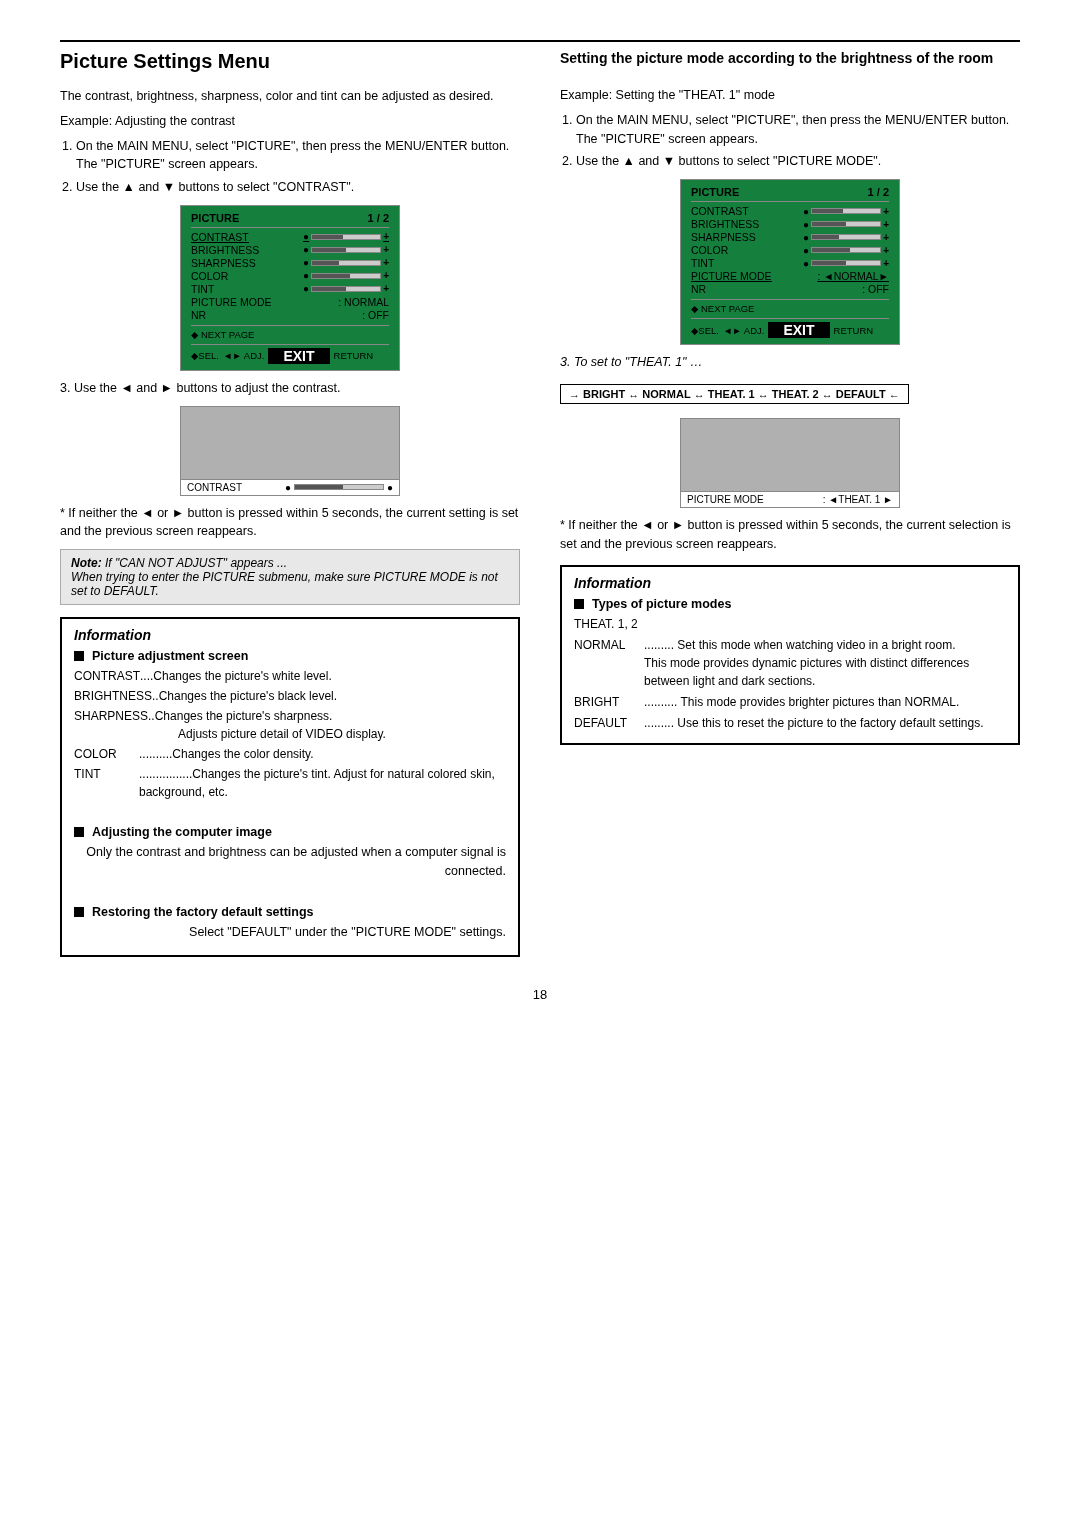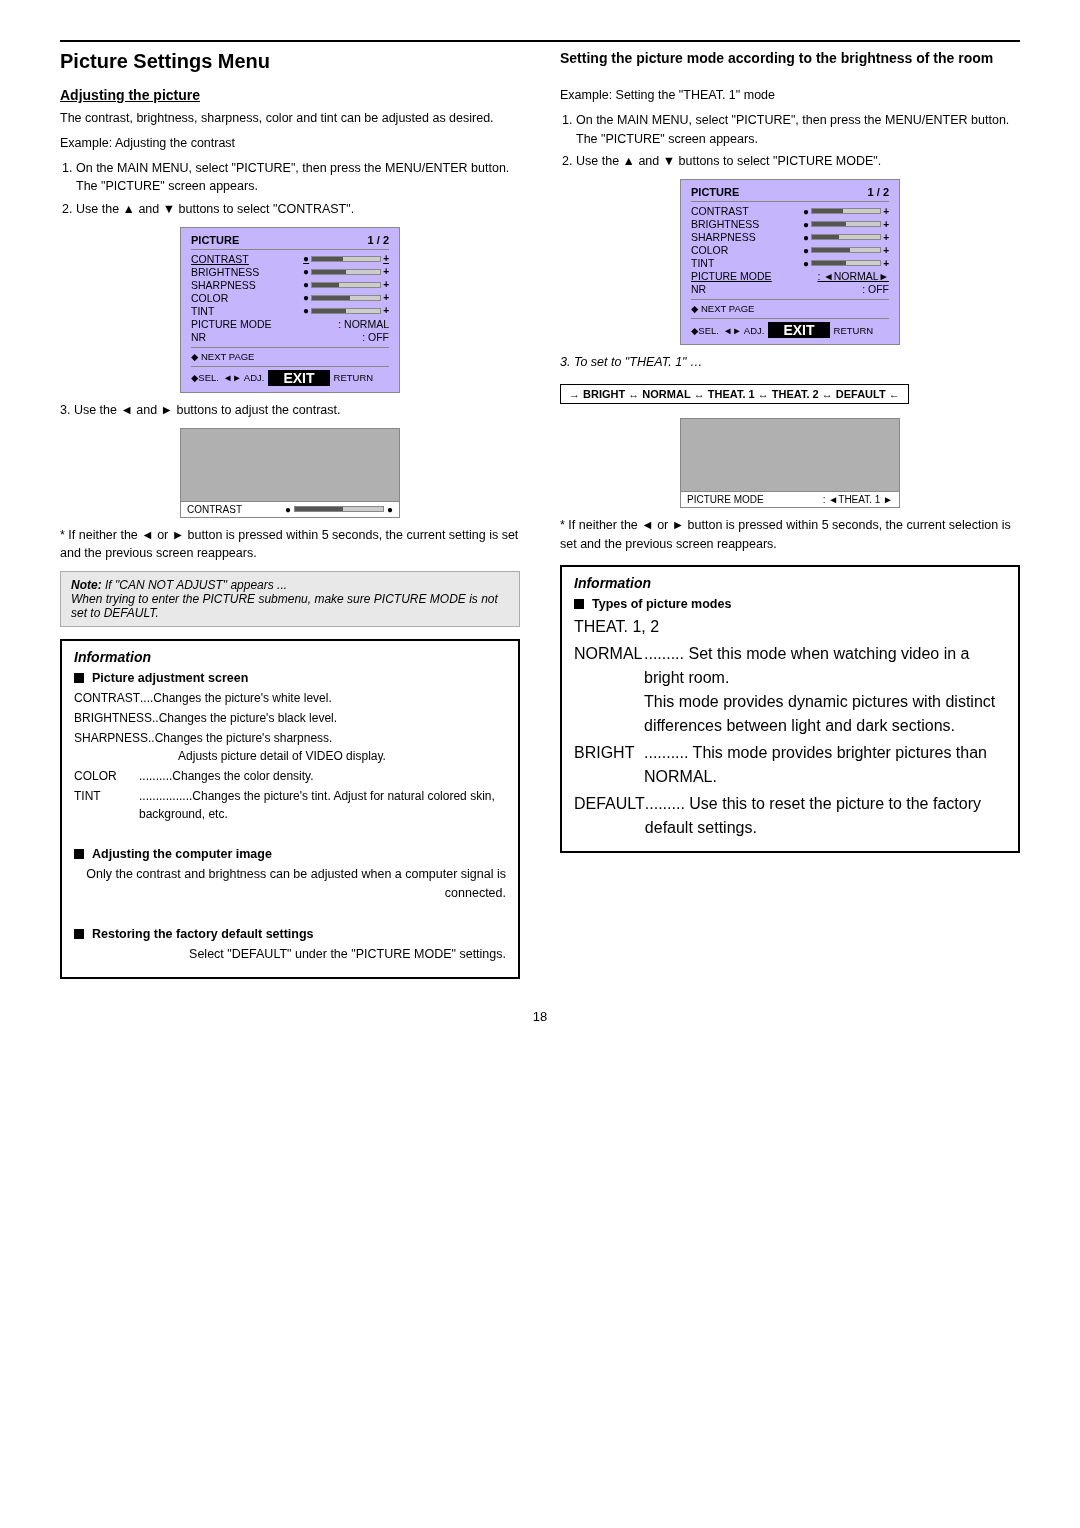--- a/index.html
+++ b/index.html
@@ -62,21 +62,21 @@
       font-size: 12.5px;
       line-height: 1.5;
       margin-bottom: 4px;
     }
     .menu-box {
       border: 1px solid #888;
       padding: 6px 10px;
       margin: 8px auto;
       width: 220px;
       font-size: 11px;
-      background: #c4b5fd;
+      background: #15803d;
     }
     .menu-box .menu-header {
       display: flex;
       justify-content: space-between;
       font-weight: bold;
       font-size: 11px;
       border-bottom: 1px solid #888;
       padding-bottom: 3px;
       margin-bottom: 3px;
     }
@@ -239,21 +239,21 @@
     }
     .info-row .term-col {
       min-width: 65px;
       font-weight: normal;
     }
     .info-row .desc-col {
       flex: 1;
     }
     .types-row {
       display: flex;
-      font-size: 16px;
+      font-size: 12px;
       line-height: 1.5;
       margin-bottom: 3px;
     }
     .types-row .term-col {
       min-width: 70px;
     }
     .types-row .desc-col {
       flex: 1;
     }
   </style>
@@ -261,21 +261,20 @@
 <body>
 
 <div class="page-container">
   <div class="top-border"></div>
 
   <div class="two-col">
 
     <div class="col-left">
       <h1 class="page-title">Picture Settings Menu</h1>
 
-      <h2 class="section-title">Adjusting the picture</h2>
       <p>The contrast, brightness, sharpness, color and tint can be adjusted as desired.</p>
       <p>Example: Adjusting the contrast</p>
 
       <ol>
         <li>On the MAIN MENU, select "PICTURE", then press the MENU/ENTER button.<br>The "PICTURE" screen appears.</li>
         <li>Use the ▲ and ▼ buttons to select "CONTRAST".</li>
       </ol>
 
       <div class="menu-box">
         <div class="menu-header">

